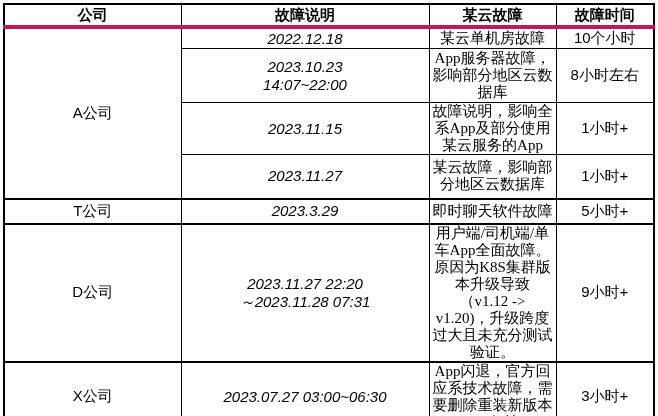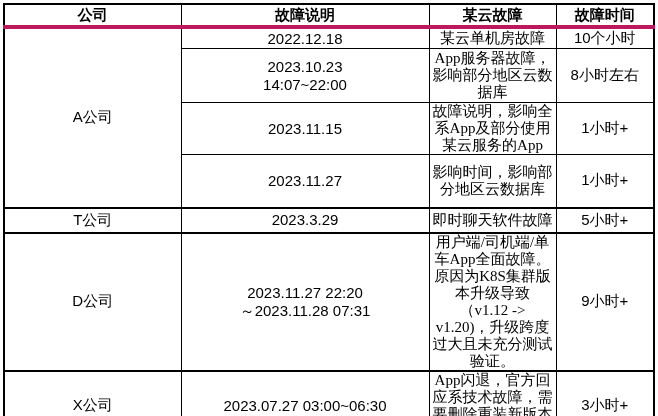--- a/index.html
+++ b/index.html
@@ -42,29 +42,30 @@
   td.desc {
     text-align: left;
     font-size: 14px;
     line-height: 17px;
     padding: 1px 2px 1px 4px;
     font-family: Liberation Serif, serif;
   }
   td.time {
     white-space: pre-line;
     line-height: 18px;
+    font-style: italic;
   }
   tr.group-start td {
     border-top: 2px solid #000;
   }
   
   tr.h20  { height: 20px; }
   tr.h54  { height: 54px; margin-left: 14px; }
   tr.h50  { height: 50px; }
-  tr.h36  { height: 53px; padding-left: 36px; }
+  tr.h36  { height: 44px; padding-left: 36px; }
   tr.h25  { height: 25px; }
   tr.h117 { height: 117px; }
   tr.h70  { height: 70px; }
 </style>
 </head>
 <body>
 
 <div class="table-wrap">
   <table class="outage">
     <colgroup>
@@ -95,21 +96,21 @@
         <td class="desc">App服务器故障，影响部分地区云数据库</td>
         <td>8小时左右</td>
       </tr>
       <tr class="h50">
         <td class="time">2023.11.15</td>
         <td class="desc">故障说明，影响全系App及部分使用某云服务的App</td>
         <td>1小时+</td>
       </tr>
       <tr class="h36">
         <td class="time">2023.11.27</td>
-        <td class="desc">影响时间，影响部分地区云数据库</td>
+        <td class="desc">某云故障，影响部分地区云数据库</td>
         <td>1小时+</td>
       </tr>
 
       <tr class="h25 group-start">
         <td>T公司</td>
         <td class="time">2023.3.29</td>
         <td class="desc">即时聊天软件故障</td>
         <td>5小时+</td>
       </tr>
 

